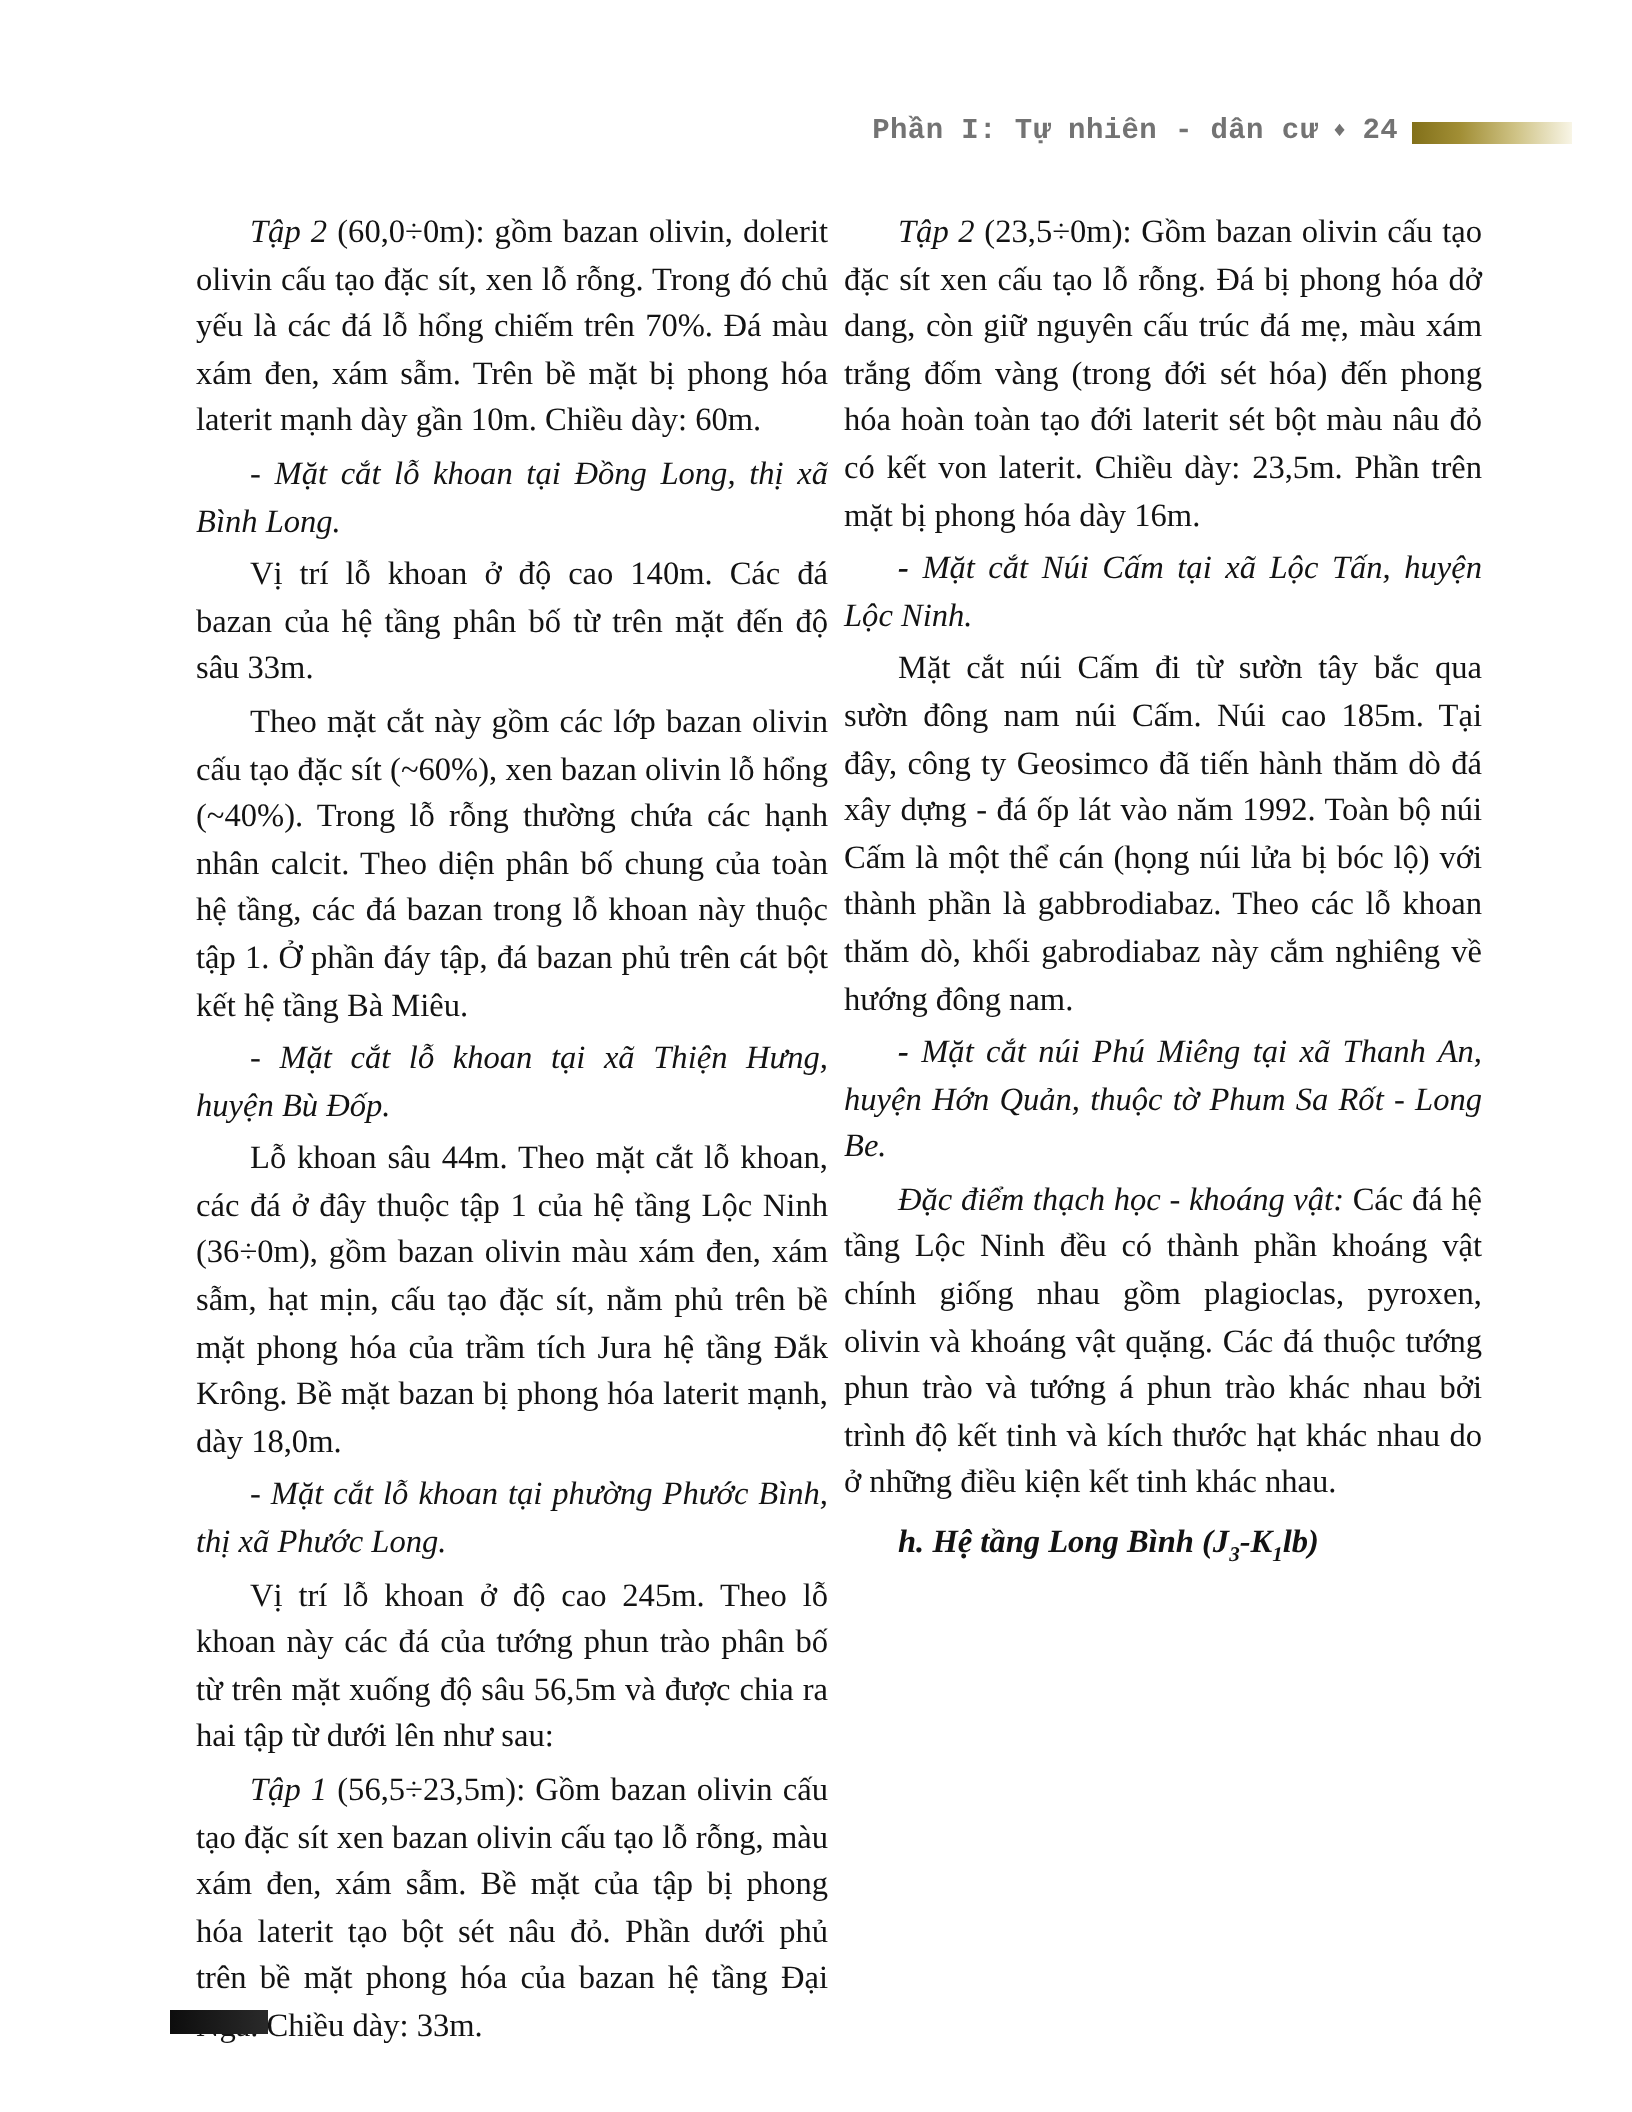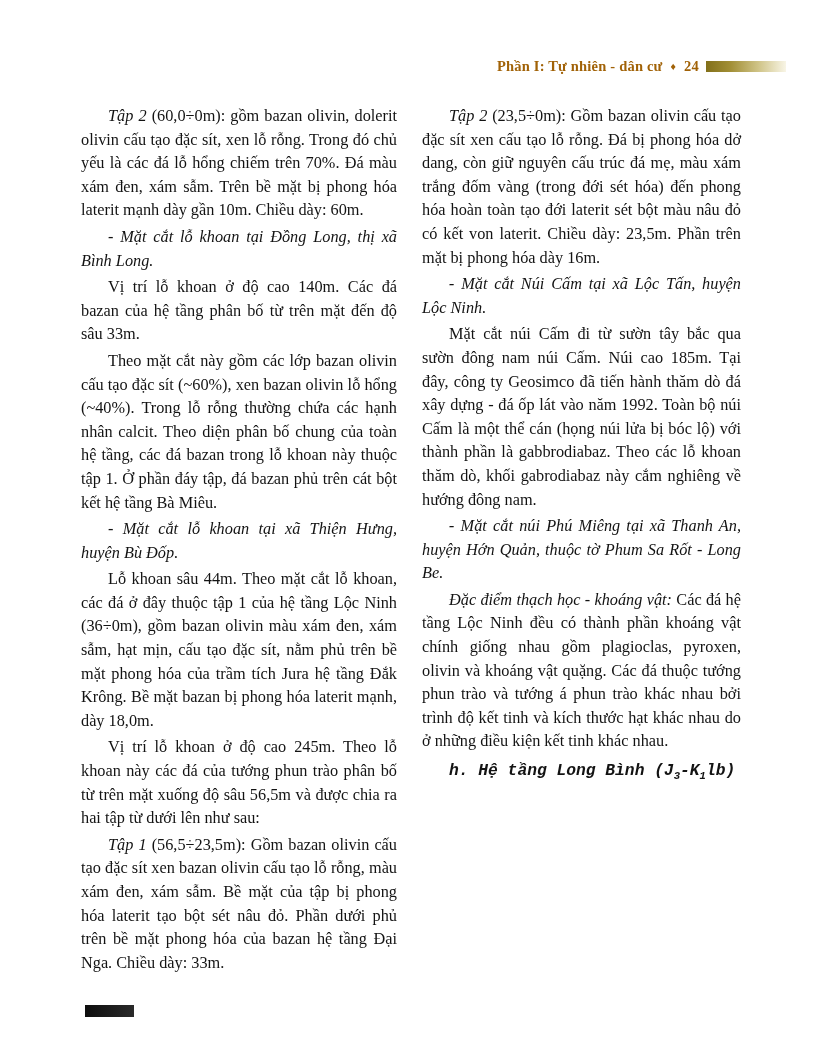--- a/index.html
+++ b/index.html
@@ -8,44 +8,44 @@
     font-family:"Liberation Serif", serif; color:#131313;
   }
   .page { position:absolute; inset:0; background:#ffffff; }
 
   
   .header {
     position:absolute; top:58px; right:30px;
     display:flex; align-items:center; white-space:nowrap;
   }
   .header-text {
-    font-family:Liberation Serif, serif; font-weight:bold;
-    font-size:14.5px; color:#a16207; letter-spacing:0.2px;
+    font-family:Liberation Mono, monospace; font-weight:bold;
+    font-size:14.5px; color:#737373; letter-spacing:0.2px;
   }
   .diamond { font-size:10.5px; margin:0 8px; }
   .gold-bar {
     width:80px; height:11px; margin-left:7px;
     background:linear-gradient(90deg,#82701a 0%,#a18e35 30%,#cfc386 65%,#f8f5e6 100%);
   }
 
   
   .col {
     position:absolute; top:104px;
     font-size:16.3px; line-height:23.6px; text-align:justify;
     text-justify:inter-word;
   }
-  .col.left  { left:81px;  width:316px; }
+  .col.left  { left:98px;  width:316px; }
   .col.right { left:422px; width:319px; }
   p.para { margin:0 0 3px 0; text-indent:27px; }
   p.item { font-style:italic; }
   .it { font-style:italic; }
   .bi { font-style:italic; font-weight:bold; }
   p.heading {
     margin:6px 0 6px 0; text-indent:27px;
-    font-weight:bold; font-style:italic;font-family:Liberation Mono, monospace;
+    font-weight:bold; font-style:italic;
   }
   p.heading sub { font-size:10.5px; line-height:0; }
 
   
   .footer-bar {
     position:absolute; left:85px; top:1005px; width:49px; height:12px;
     background:linear-gradient(90deg,#0d0d0d,#2a2a2a);
   }
 </style>
 </head>
@@ -60,20 +60,21 @@
     <span class="gold-bar"></span>
   </div>
 
   <div class="col left">
     <p class="para"><span class="it">Tập 2</span><span> (60,0÷0m): gồm bazan olivin, dolerit olivin cấu tạo đặc sít, xen lỗ rỗng. Trong đó chủ yếu là các đá lỗ hổng chiếm trên 70%. Đá màu xám đen, xám sẫm. Trên bề mặt bị phong hóa laterit mạnh dày gần 10m. Chiều dày: 60m.</span></p>
     <p class="para item"><span>- Mặt cắt lỗ khoan tại Đồng Long, thị xã Bình Long.</span></p>
     <p class="para"><span>Vị trí lỗ khoan ở độ cao 140m. Các đá bazan của hệ tầng phân bố từ trên mặt đến độ sâu 33m.</span></p>
     <p class="para"><span>Theo mặt cắt này gồm các lớp bazan olivin cấu tạo đặc sít (~60%), xen bazan olivin lỗ hổng (~40%). Trong lỗ rỗng thường chứa các hạnh nhân calcit. Theo diện phân bố chung của toàn hệ tầng, các đá bazan trong lỗ khoan này thuộc tập 1. Ở phần đáy tập, đá bazan phủ trên cát bột kết hệ tầng Bà Miêu.</span></p>
     <p class="para item"><span>- Mặt cắt lỗ khoan tại xã Thiện Hưng, huyện Bù Đốp.</span></p>
     <p class="para"><span>Lỗ khoan sâu 44m. Theo mặt cắt lỗ khoan, các đá ở đây thuộc tập 1 của hệ tầng Lộc Ninh (36÷0m), gồm bazan olivin màu xám đen, xám sẫm, hạt mịn, cấu tạo đặc sít, nằm phủ trên bề mặt phong hóa của trầm tích Jura hệ tầng Đắk Krông. Bề mặt bazan bị phong hóa laterit mạnh, dày 18,0m.</span></p>
+    <p class="para item"><span>- Mặt cắt lỗ khoan tại phường Phước Bình, thị xã Phước Long.</span></p>
     <p class="para"><span>Vị trí lỗ khoan ở độ cao 245m. Theo lỗ khoan này các đá của tướng phun trào phân bố từ trên mặt xuống độ sâu 56,5m và được chia ra hai tập từ dưới lên như sau:</span></p>
     <p class="para"><span class="it">Tập 1</span><span> (56,5÷23,5m): Gồm bazan olivin cấu tạo đặc sít xen bazan olivin cấu tạo lỗ rỗng, màu xám đen, xám sẫm. Bề mặt của tập bị phong hóa laterit tạo bột sét nâu đỏ. Phần dưới phủ trên bề mặt phong hóa của bazan hệ tầng Đại Nga. Chiều dày: 33m.</span></p>
   </div>
 
   <div class="col right">
     <p class="para"><span class="it">Tập 2</span><span> (23,5÷0m): Gồm bazan olivin cấu tạo đặc sít xen cấu tạo lỗ rỗng. Đá bị phong hóa dở dang, còn giữ nguyên cấu trúc đá mẹ, màu xám trắng đốm vàng (trong đới sét hóa) đến phong hóa hoàn toàn tạo đới laterit sét bột màu nâu đỏ có kết von laterit. Chiều dày: 23,5m. Phần trên mặt bị phong hóa dày 16m.</span></p>
     <p class="para item"><span class="bi">-</span><span> Mặt cắt Núi Cấm tại xã Lộc Tấn, huyện Lộc Ninh.</span></p>
     <p class="para"><span>Mặt cắt núi Cấm đi từ sườn tây bắc qua sườn đông nam núi Cấm. Núi cao 185m. Tại đây, công ty Geosimco đã tiến hành thăm dò đá xây dựng - đá ốp lát vào năm 1992. Toàn bộ núi Cấm là một thể cán (họng núi lửa bị bóc lộ) với thành phần là gabbrodiabaz. Theo các lỗ khoan thăm dò, khối gabrodiabaz này cắm nghiêng về hướng đông nam.</span></p>
     <p class="para item"><span class="bi">-</span><span> Mặt cắt núi Phú Miêng tại xã Thanh An, huyện Hớn Quản, thuộc tờ Phum Sa Rốt - Long Be.</span></p>
     <p class="para"><span class="it">Đặc điểm thạch học - khoáng vật:</span><span> Các đá hệ tầng Lộc Ninh đều có thành phần khoáng vật chính giống nhau gồm plagioclas, pyroxen, olivin và khoáng vật quặng. Các đá thuộc tướng phun trào và tướng á phun trào khác nhau bởi trình độ kết tinh và kích thước hạt khác nhau do ở những điều kiện kết tinh khác nhau.</span></p>

